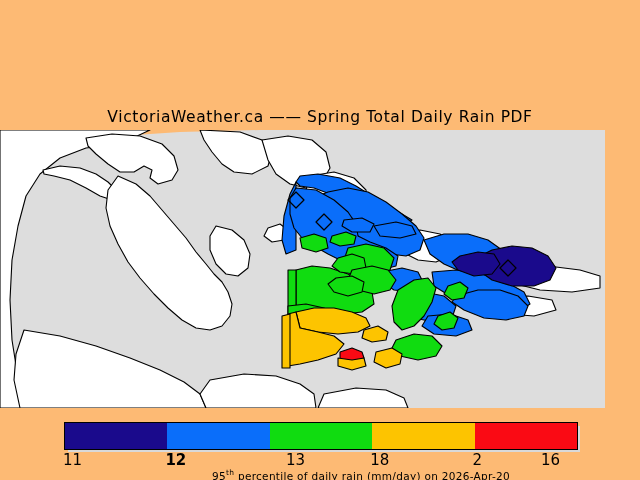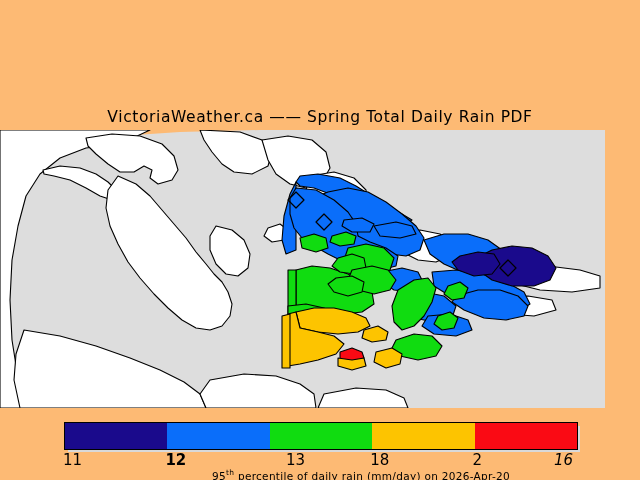--- a/index.html
+++ b/index.html
@@ -285,18 +285,18 @@
         <div class="cb-band" style="background: rgb(16, 220, 16);"></div>
         <div class="cb-band" style="background: rgb(253, 196, 0);"></div>
         <div class="cb-band" style="background: rgb(250, 10, 20);"></div>
       </div>
     <div id="colorbar-ticklabels">
         <span class="cb-tick" style="left: 63px;">11</span>
         <span class="cb-tick" style="left: 165.4px; font-weight: bold;">12</span>
         <span class="cb-tick" style="left: 254px; margin-left: 32px;">13</span>
         <span class="cb-tick" style="left: 370.2px;">18</span>
         <span class="cb-tick" style="left: 472.6px;">2</span>
-        <span class="cb-tick" style="left: auto; right: 67px; font-style: italic;">16</span>
+        <span class="cb-tick" style="left: auto; right: 80px;">16</span>
       </div>
     <div id="colorbar-caption"><span>95</span><sup>th</sup><span> percentile of daily rain (mm/day) on 2026-Apr-20</span></div>
   </div>
 
 </div>
 
 </body></html>

